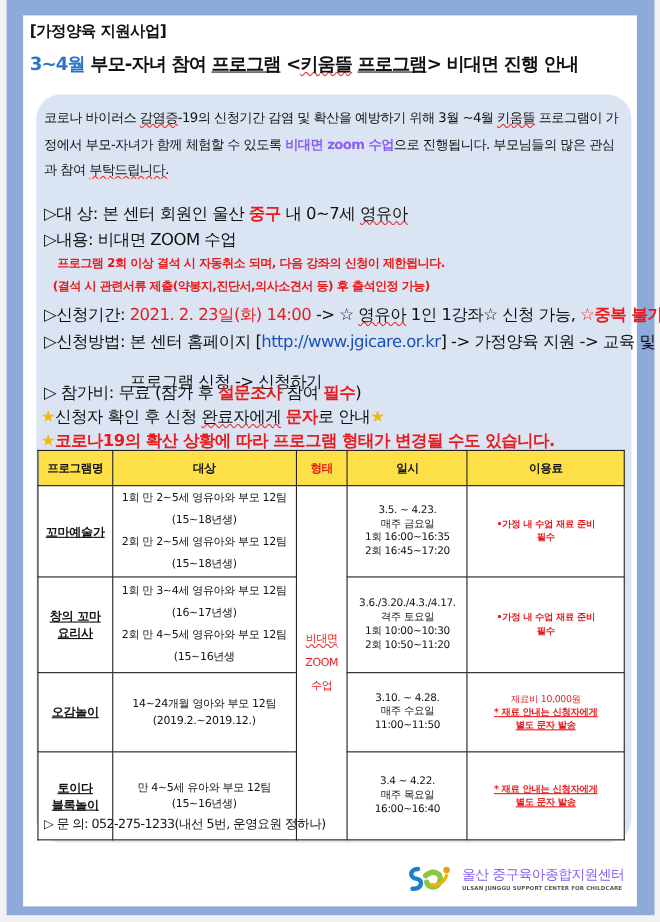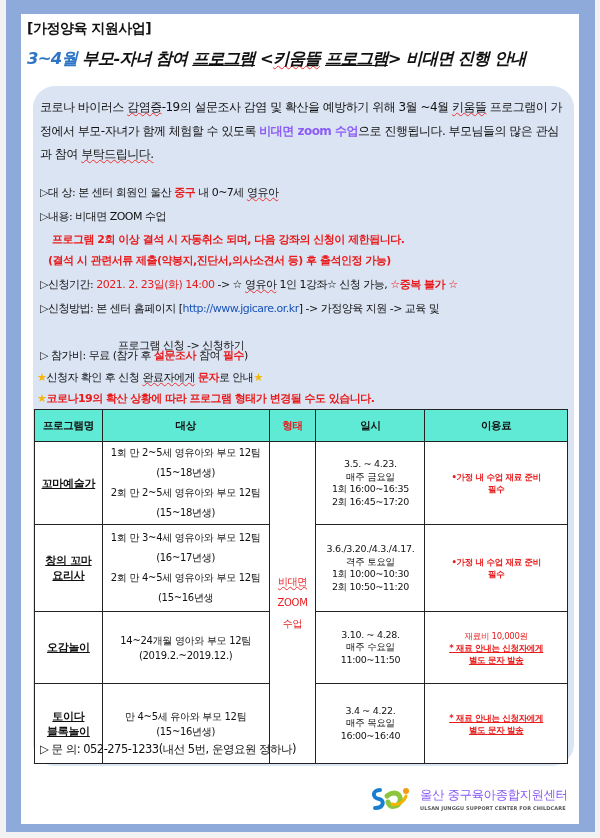--- a/index.html
+++ b/index.html
@@ -1,35 +1,35 @@
 <!DOCTYPE html>
 <html><head>
 <meta charset="utf-8">
 <style>
   * { box-sizing: border-box; margin: 0; padding: 0; }
   html, body { width: 600px; height: 838px; overflow: hidden; background: #f2f2f2; }
   body { font-family: "DejaVu Sans", "Liberation Sans", sans-serif; color: #111; position: relative; }
   .frame { position: absolute; left: 6px; top: 0; width: 589px; height: 832px; background: #8eaadb; }
   .sheet { position: absolute; left: 21px; top: 14px; width: 558px; height: 810px; background: #fff; }
   .tag-line { position: absolute; left: 27px; top: 20px; font-size: 14px; font-weight: bold; letter-spacing: -0.5px; }
-  .title { position: absolute; left: 27px; top: 48px; font-size: 16.5px; font-weight: bold; letter-spacing: -0.8px; white-space: nowrap; font-style: italic; }
+  .title { position: absolute; left: 27px; top: 48px; font-size: 16.5px; font-weight: bold; letter-spacing: -0.8px; white-space: nowrap; }
   .title .blue { color: #2e75c6; }
   .u { text-decoration: underline; }
   .wavy { text-decoration: underline wavy #e33; text-decoration-thickness: 1px; }
   .panel { position: absolute; left: 33px; top: 86px; width: 541px; height: 680px; background: #dbe4f3; border-radius: 22px; }
   .intro { position: absolute; left: 40px; top: 96px; width: 530px; font-size: 12px; line-height: 23.5px; letter-spacing: -0.5px; }
   .intro .hl { color: #8b5cf6; font-weight: bold; }
-  .line { position: absolute; left: 40px; font-size: 11px; letter-spacing: -0.5px; white-space: nowrap; }
+  .line { position: absolute; left: 40px; font-size: 15px; letter-spacing: -0.5px; white-space: nowrap; }
   .red { color: #e81c1c; }
   .redb { color: #e81c1c; font-weight: bold; }
   .star { color: #f6b70b; }
   a.link { color: #1a53b8; }
   table.prog { position: absolute; left: 34px; top: 409px; width: 534px; border-collapse: collapse; font-size: 10px; letter-spacing: -0.3px; }
   table.prog th, table.prog td { border: 1.5px solid #222; text-align: center; vertical-align: middle; }
-  table.prog th { background: #5eead4; height: 32px; font-size: 10.5px; font-weight: bold; }
+  table.prog th { background: #fde047; height: 32px; font-size: 10.5px; font-weight: bold; }
   table.prog th.red { color: #e81c1c; }
   table.prog td { background: #fff; }
   td.name { font-weight: bold; font-size: 11px; line-height: 15px; text-decoration: underline; }
   td.target { line-height: 20px; }
   td.date { line-height: 12.5px; font-size: 9.5px; }
   td.fee { color: #e81c1c; font-weight: bold; font-size: 8.5px; line-height: 12px; }
   td.fee .u { text-decoration: underline; }
   td.form { color: #e81c1c; font-size: 10px; line-height: 21px; }
   .logo { position: absolute; left: 370px; top: 786px; display: flex; align-items: center; }
   .logo .mark { width: 42px; height: 26px; position: relative; }
@@ -45,21 +45,21 @@
 
 <div class="tag-line">[가정양육 지원사업]</div>
 
 <div class="title">
   <span class="blue">3~4월</span><span> 부모-자녀 참여 </span><span class="u">프로그램</span><span>  &lt;</span><span class="u wavy">키움뜰</span><span> </span><span class="u">프로그램</span><span>&gt; 비대면 진행 안내</span>
 </div>
 
 <div class="panel"></div>
 
 <div class="intro">
-  <span>  코로나 바이러스 </span><span class="wavy">감염증</span><span>-19의 설문조사 감염 및 확산을 예방하기 위해 3월 ~4월 </span><span class="wavy">키움뜰</span><span> 프로그램이 가정에서 부모-자녀가 함께 체험할 수 있도록 </span><span class="hl">비대면 zoom 수업</span><span>으로 진행됩니다. 부모님들의 많은 관심과 참여 </span><span class="wavy">부탁드립니다.</span>
+  <span>  코로나 바이러스 </span><span class="wavy">감염증</span><span>-19의 신청기간 감염 및 확산을 예방하기 위해 3월 ~4월 </span><span class="wavy">키움뜰</span><span> 프로그램이 가정에서 부모-자녀가 함께 체험할 수 있도록 </span><span class="hl">비대면 zoom 수업</span><span>으로 진행됩니다. 부모님들의 많은 관심과 참여 </span><span class="wavy">부탁드립니다.</span>
 </div>
 
 <div class="line" style="top:185px">
   <span>▷대 상: 본 센터 회원인 울산 </span><span class="redb">중구</span><span> 내 0~7세 </span><span class="wavy">영유아</span>
 </div>
 
 <div class="line" style="top:209px">▷내용: 비대면 ZOOM 수업</div>
 
 <div class="line redb" style="top:232px; left:52px; font-size:11px;">프로그램 2회 이상 결석 시 자동취소 되며, 다음 강좌의 신청이 제한됩니다.</div>
 <div class="line redb" style="top:253px; left:48px; font-size:11px;">(결석 시 관련서류 제출(약봉지,진단서,의사소견서 등) 후 출석인정 가능)</div>

